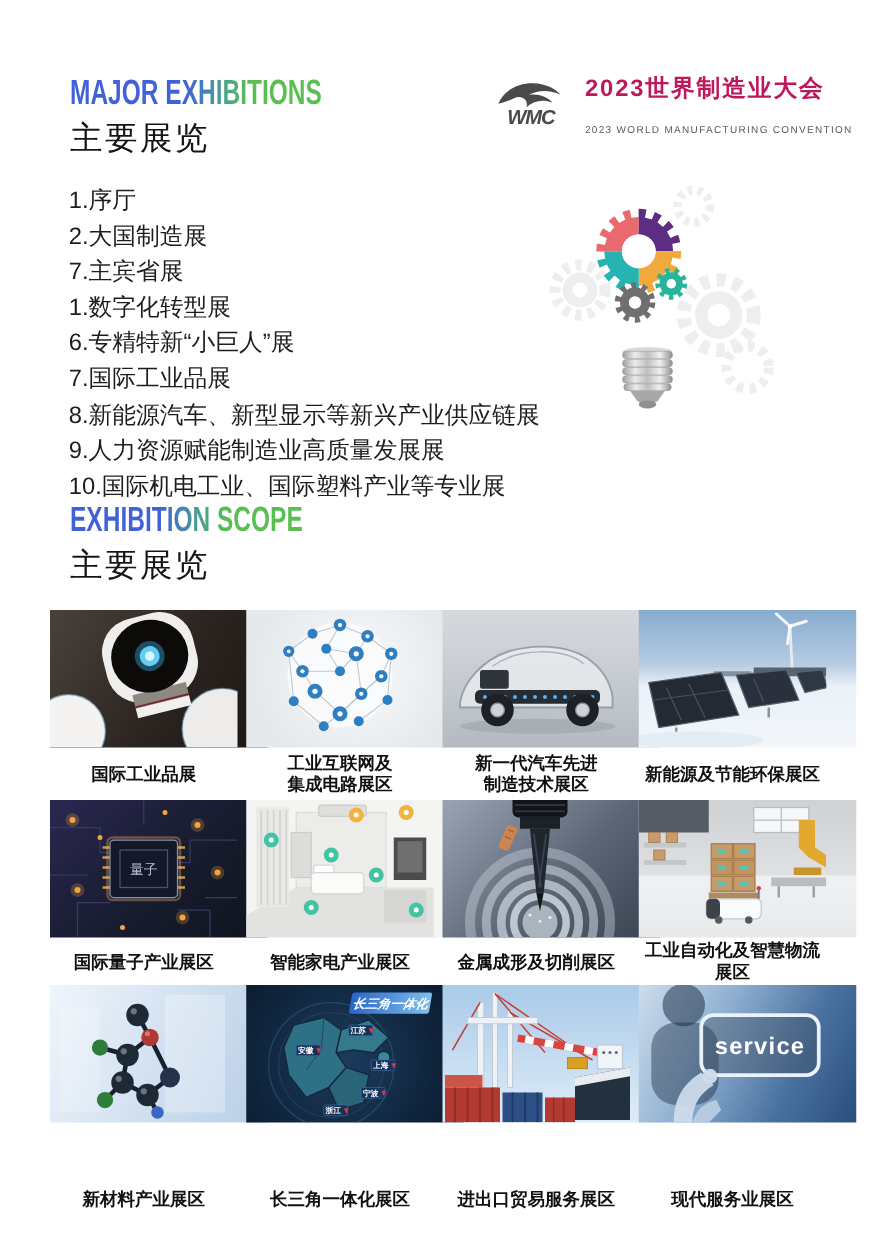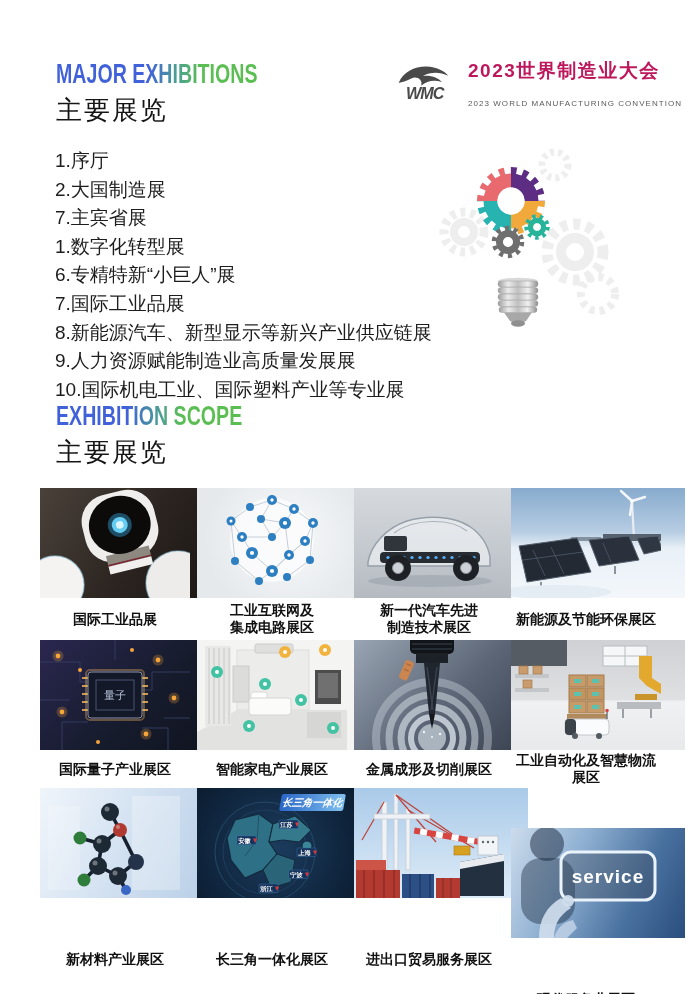--- a/index.html
+++ b/index.html
@@ -52,21 +52,21 @@
   .t-iot  { background:radial-gradient(circle at 50% 45%,#f8fafb 0%,#e6e9ec 75%); }
   .t-car  { background:linear-gradient(180deg,#d6dade 0%,#c3c8ce 60%,#b5bac1 100%); }
   .t-sun  { background:linear-gradient(180deg,#87abcd 0%,#b7cde3 40%,#e9f0f7 55%,#f3f7fb 100%); }
   .t-chip { background:linear-gradient(135deg,#2a2750 0%,#171c2e 55%,#10141f 100%); }
   .t-home { background:#f4f4f3; }
   .t-cut  { background:linear-gradient(135deg,#9aa5b4 0%,#5b6575 55%,#394150 100%); }
   .t-log  { background:linear-gradient(180deg,#cfd1d4 0%,#dee0e2 54%,#f0f1f3 56%,#e7e9eb 100%); }
   .t-mol  { background:linear-gradient(115deg,#f0f5fb 0%,#d5e3f2 45%,#b7cde6 100%); }
   .t-map  { background:radial-gradient(circle at 45% 55%,#1c3c5e 0%,#0e2239 70%,#0a1827 100%); }
   .t-port { background:linear-gradient(180deg,#a9cae9 0%,#cfe2f3 70%,#ddecf8 100%); }
-  .t-svc  { background:linear-gradient(115deg,#cddcec 0%,#8fb0d2 35%,#49719f 70%,#2a4e7d 100%);margin-top:40px; }
+  .t-svc  { background:linear-gradient(115deg,#cddcec 0%,#8fb0d2 35%,#49719f 70%,#2a4e7d 100%); }
 </style>
 </head>
 <body>
 
 <div id="page">
 
   <div class="sec-head" id="hdr-major">
     <div class="en">MAJOR EXHIBITIONS</div>
     <div class="zh">主要展览</div>
   </div>

